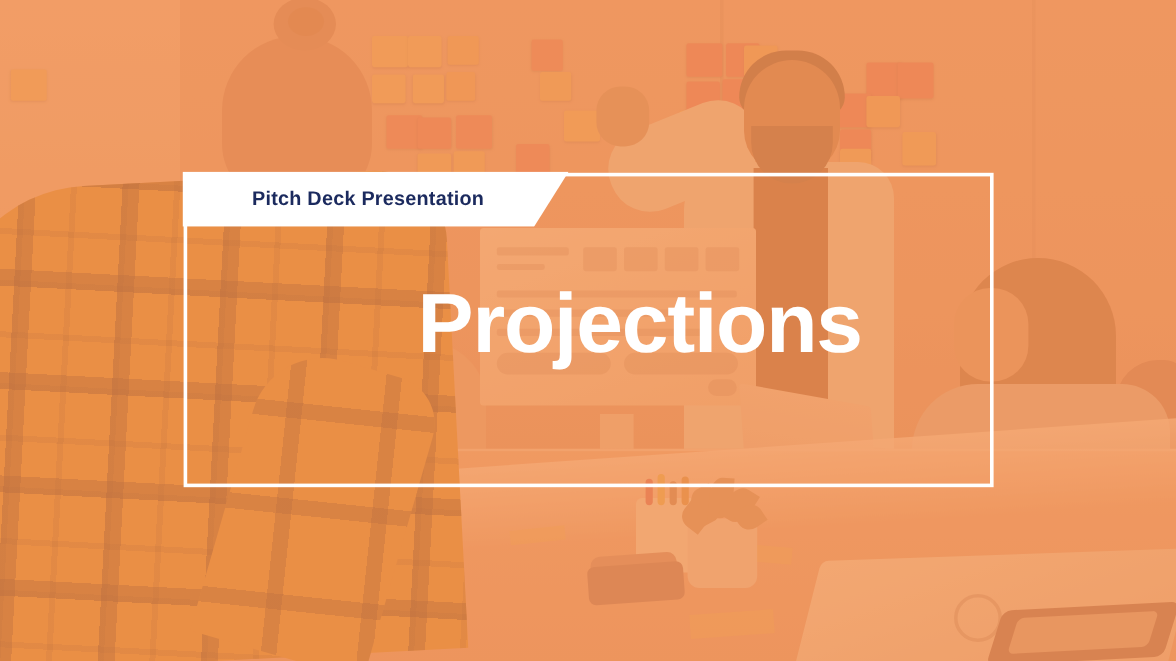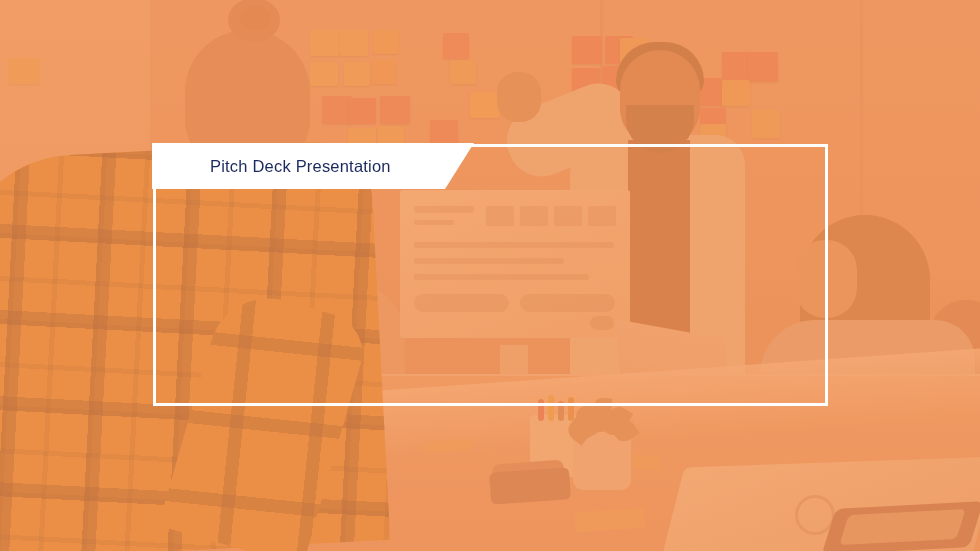--- a/index.html
+++ b/index.html
@@ -312,21 +312,21 @@
     height: 46px;
     background: #ffffff;
     clip-path: polygon(0 0, 100% 0, 91% 100%, 0 100%);
     display: flex;
     align-items: center;
   }
   .banner-text {
     margin-left: 58px;
     color: #1b2a5e;
     font-size: 16.5px;
-    font-weight: normal;
+    font-weight: bold;
     letter-spacing: .2px;
     white-space: nowrap;
   }
 
   
   .title {
     position: absolute;
     left: 348px;
     top: 234px;
     color: #ffffff;
@@ -466,14 +466,15 @@
     <div class="tint"></div>
     <div class="tint2"></div>
   </div>
 
   <div class="frame"></div>
 
   <div class="banner">
     <span class="banner-text">Pitch Deck Presentation</span>
   </div>
 
+  <div class="title">Projections</div>
 
 </div>
 
 </body></html>

